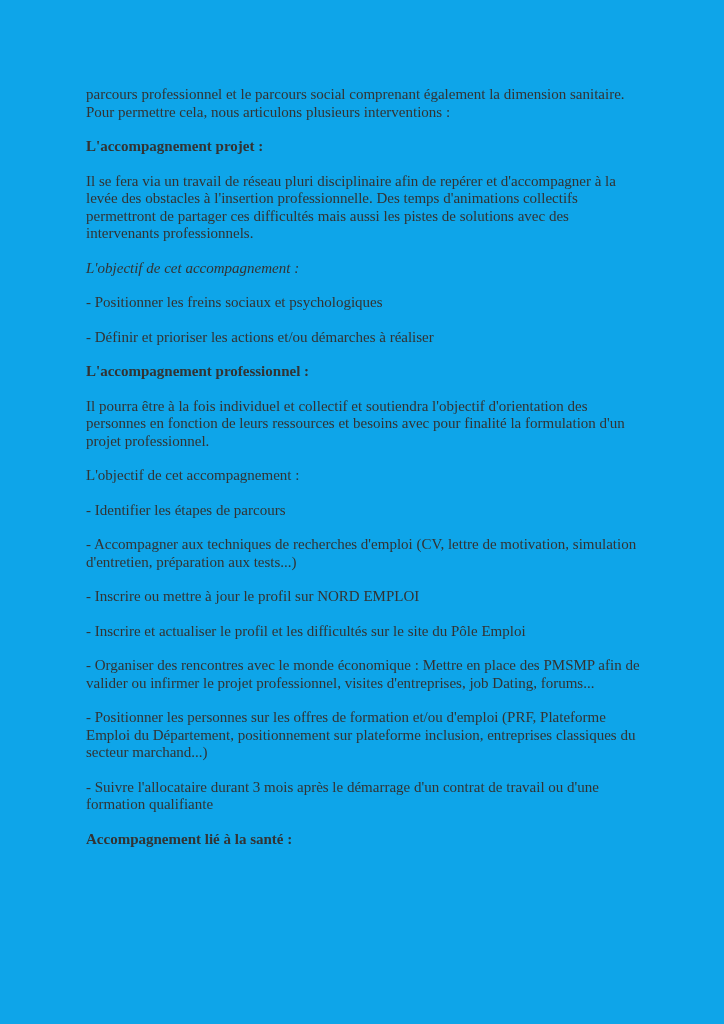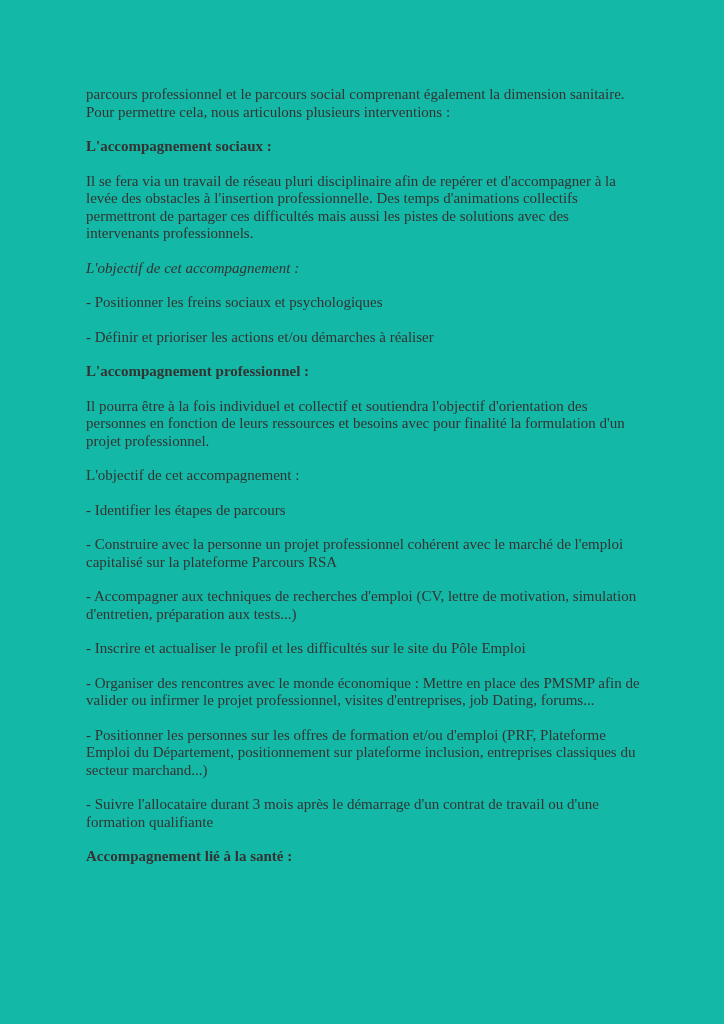--- a/index.html
+++ b/index.html
@@ -12,21 +12,21 @@
     height: 1024px;
     overflow: hidden;
     font-family: "Liberation Serif", "DejaVu Serif", serif;
     color: #333333;
   }
   .page {
     box-sizing: border-box;
     width: 724px;
     height: 1024px;
     padding: 86px 84px 40px 86px;
-    background: #14b8a6;
+    background: #0ea5e9;
   }
   .doc p {
     margin: 0 0 17px 0;
     font-size: 15px;
     line-height: 17.5px;
   }
   .doc p.heading {
     font-weight: bold;
   }
   .doc p.italic {
@@ -34,38 +34,38 @@
   }
 </style>
 </head>
 <body>
 
 <div class="page">
   <div class="doc">
 
     <p>parcours professionnel et le parcours social comprenant également la dimension sanitaire. Pour permettre cela, nous articulons plusieurs interventions :</p>
 
-    <p class="heading">L'accompagnement sociaux :</p>
+    <p class="heading">L'accompagnement projet :</p>
 
     <p>Il se fera via un travail de réseau pluri disciplinaire afin de repérer et d'accompagner à la levée des obstacles à l'insertion professionnelle. Des temps d'animations collectifs permettront de partager ces difficultés mais aussi les pistes de solutions avec des intervenants professionnels.</p>
 
     <p class="italic">L'objectif de cet accompagnement :</p>
 
     <p>- Positionner les freins sociaux et psychologiques</p>
     <p>- Définir et prioriser les actions et/ou démarches à réaliser</p>
 
     <p class="heading">L'accompagnement professionnel :</p>
 
     <p>Il pourra être à la fois individuel et collectif et soutiendra l'objectif d'orientation des personnes en fonction de leurs ressources et besoins avec pour finalité la formulation d'un projet professionnel.</p>
 
     <p>L'objectif de cet accompagnement :</p>
 
     <p>- Identifier les étapes de parcours</p>
-    <p>- Construire avec la personne un projet professionnel cohérent avec le marché de l'emploi capitalisé sur la plateforme Parcours RSA</p>
     <p>- Accompagner aux techniques de recherches d'emploi (CV, lettre de motivation, simulation d'entretien, préparation aux tests...)</p>
+    <p>- Inscrire ou mettre à jour le profil sur NORD EMPLOI</p>
     <p>- Inscrire et actualiser le profil et les difficultés sur le site du Pôle Emploi</p>
     <p>- Organiser des rencontres avec le monde économique : Mettre en place des PMSMP afin de valider ou infirmer le projet professionnel, visites d'entreprises, job Dating, forums...</p>
     <p>- Positionner les personnes sur les offres de formation et/ou d'emploi (PRF, Plateforme Emploi du Département, positionnement sur plateforme inclusion, entreprises classiques du secteur marchand...)</p>
     <p>- Suivre l'allocataire durant 3 mois après le démarrage d'un contrat de travail ou d'une formation qualifiante</p>
 
     <p class="heading">Accompagnement lié à la santé :</p>
 
   </div>
 </div>
 

